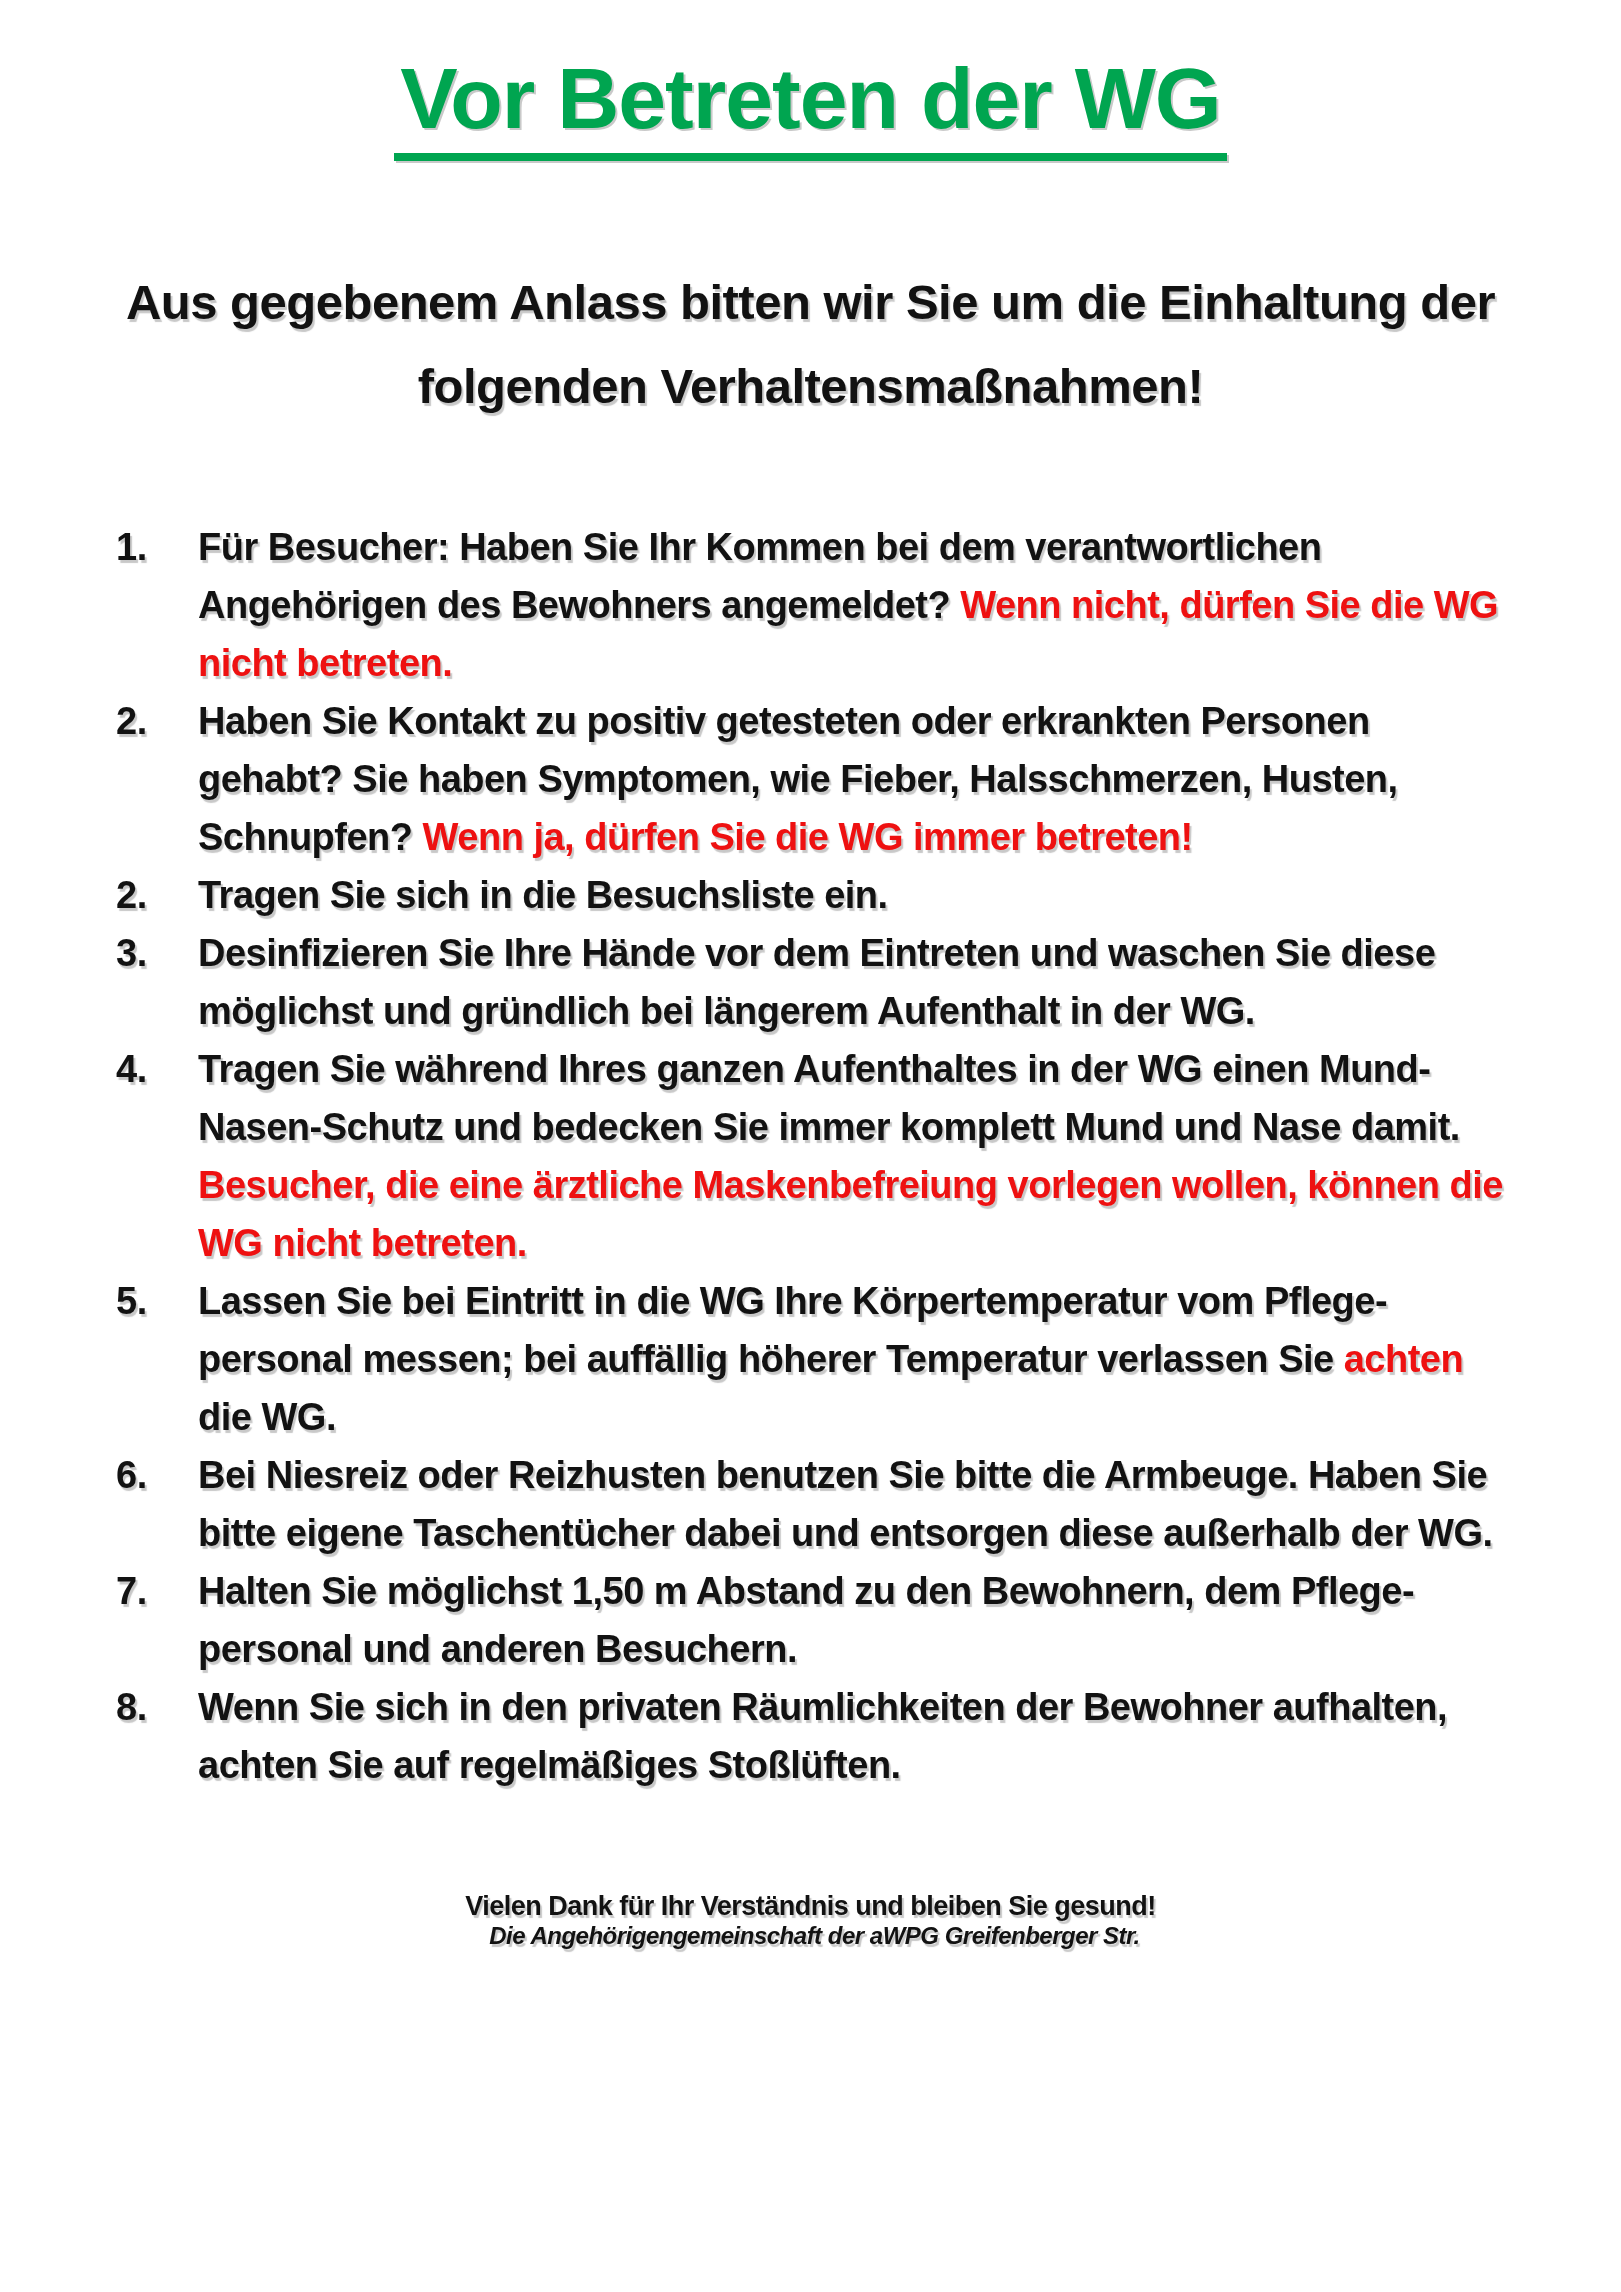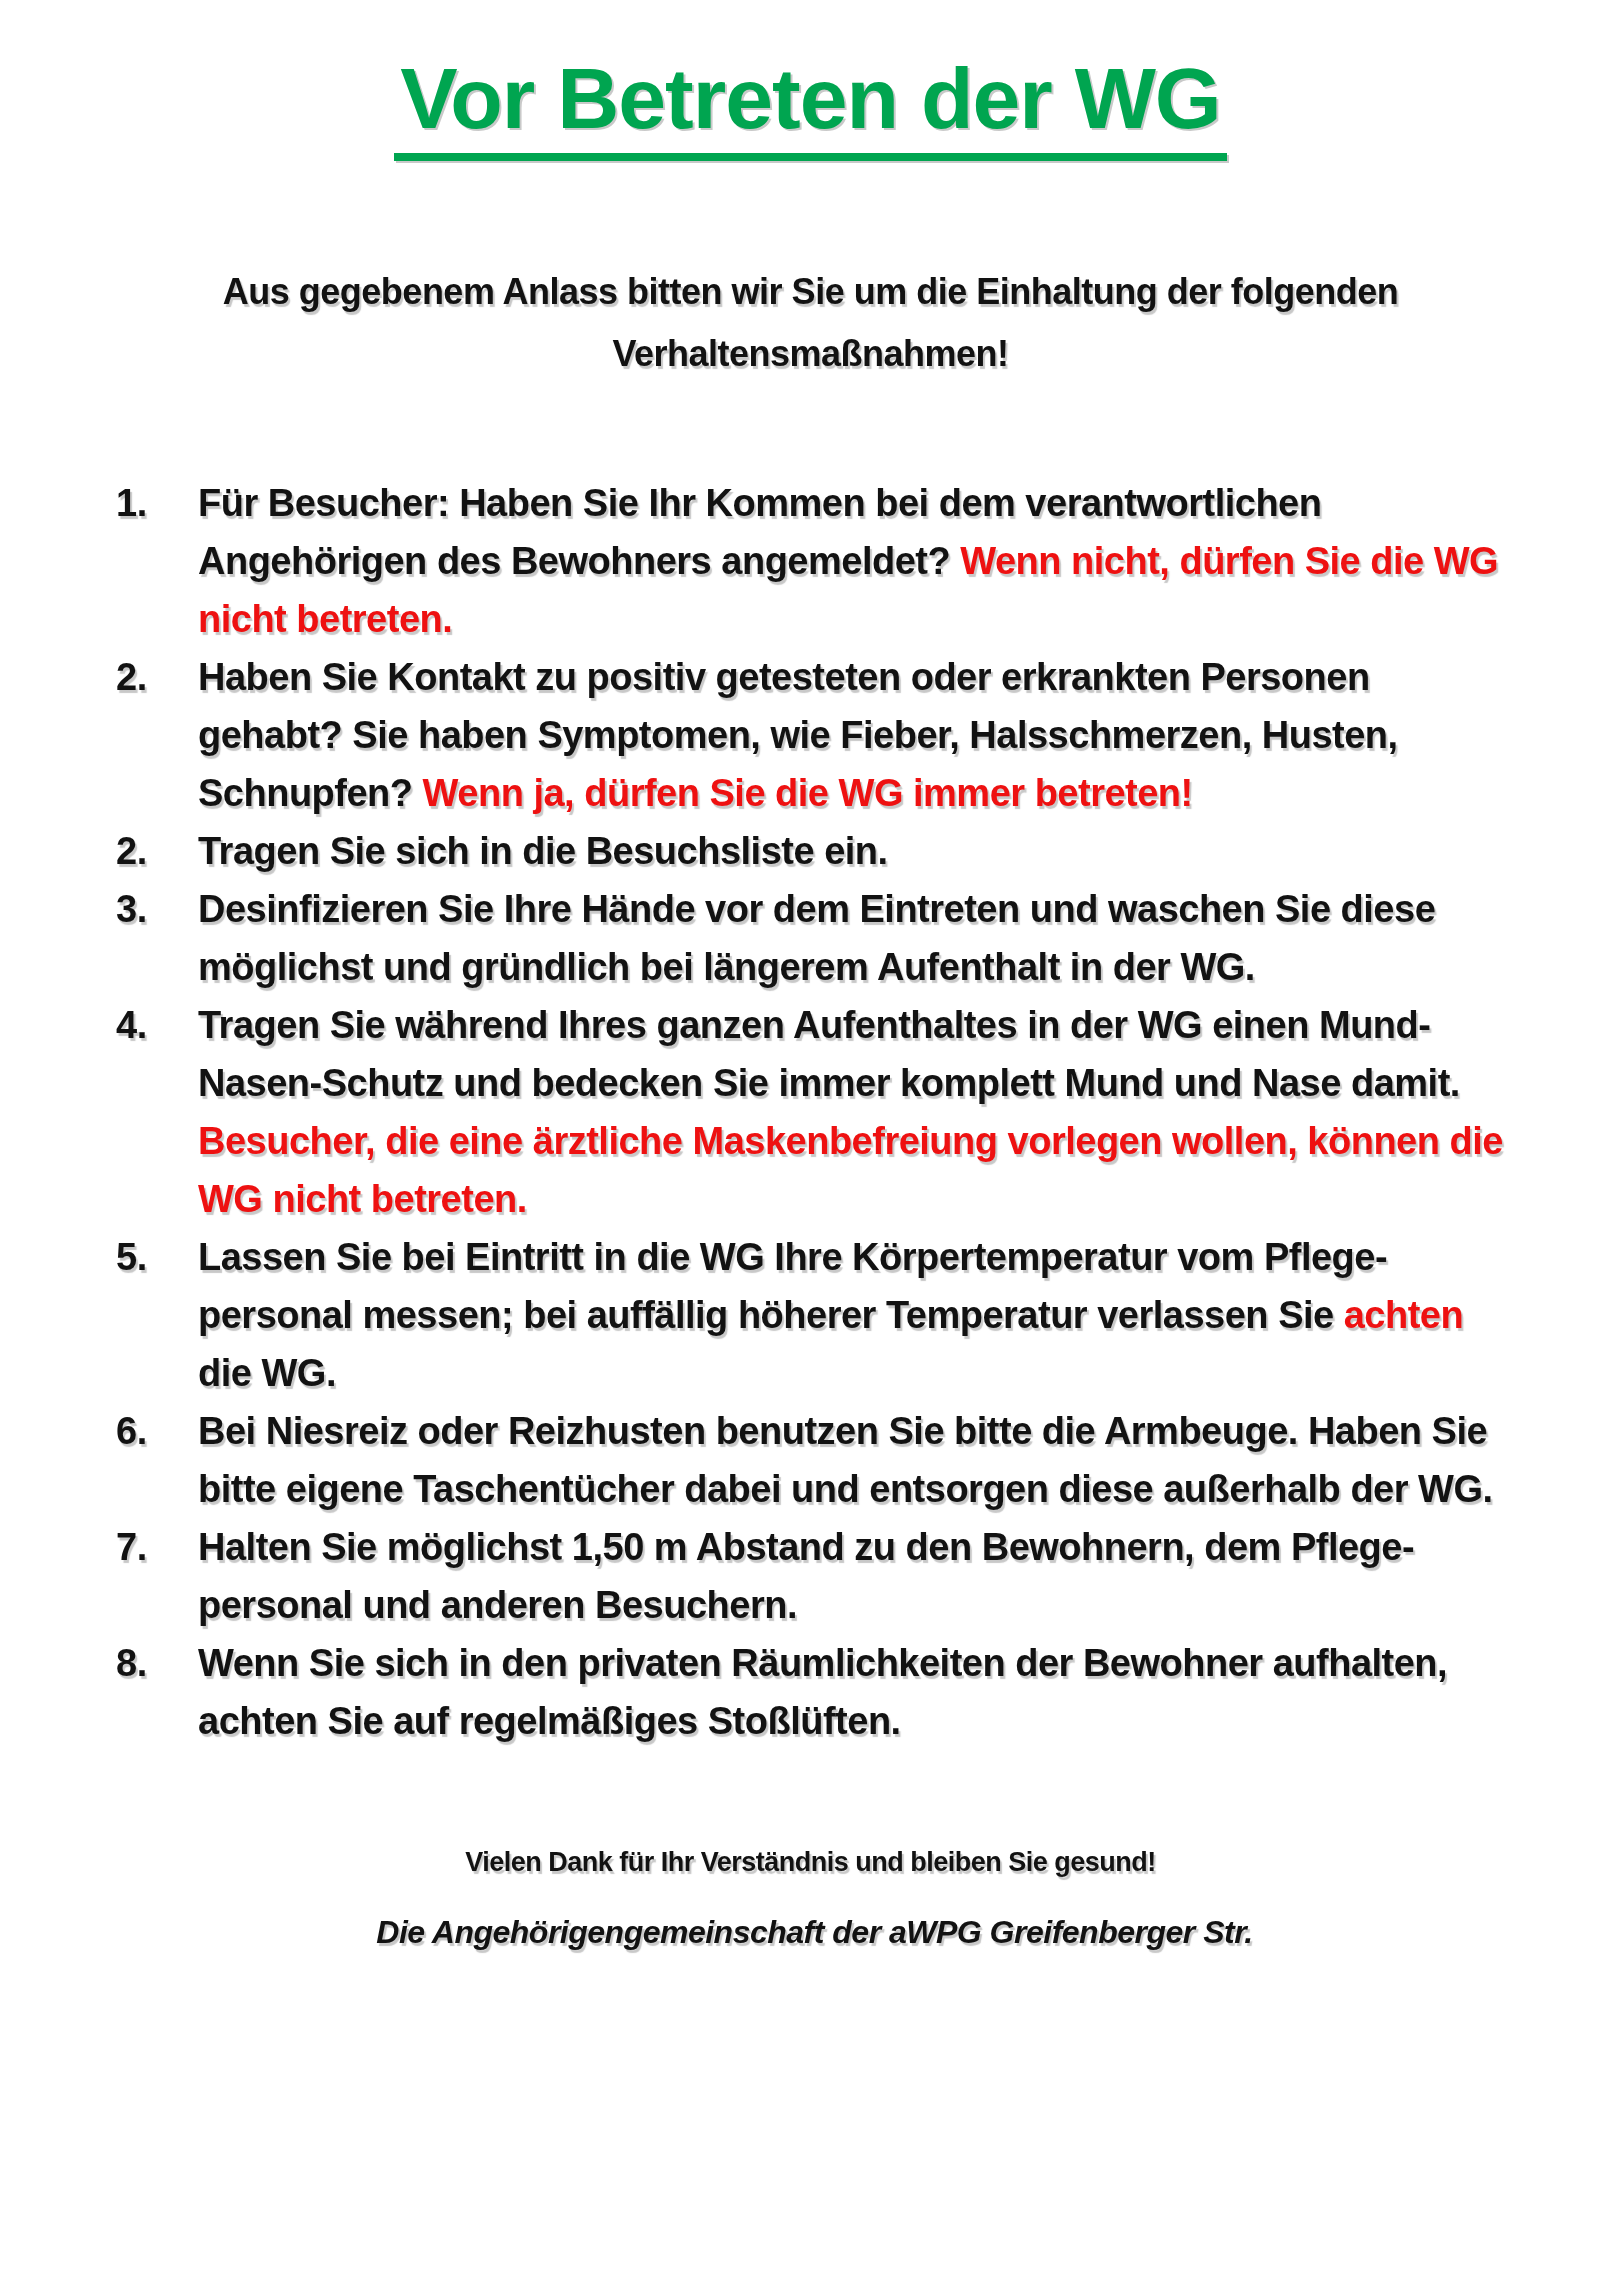--- a/index.html
+++ b/index.html
@@ -27,21 +27,21 @@
     color: var(--green, #00a550);
     border-bottom: 8.8px solid var(--green, #00a550);
     padding: 0 5.9px 7.8px 5.9px;
     filter: drop-shadow(2px 2.9px 0 rgba(100,100,100,0.35));
   }
 
   .subtitle {
     margin: 100px auto 0 auto;
     width: 1431px;
     text-align: center;
-    font-size: 36px;
+    font-size: 49px;
     line-height: 1.70;
     color: #121212;
   }
 
   .rules {
     margin-top: 90px;
     padding-left: 116px;
     padding-right: 98px;
   }
   .rule {
@@ -50,21 +50,21 @@
     align-items: start;
     font-size: 38px;
     line-height: 58px;
   }
   .rule-number { text-align: left; }
   .seg-red { color: var(--red, #ee1111); }
   .seg-black-underline { text-underline-offset: 5.9px; text-decoration-thickness: 2.9px; }
 
   .closing { margin-top: 96px; text-align: center; }
   .closing-thanks { font-size: 27px; line-height: 1.2; }
-  .closing-signature { margin-top: 35px; font-size: 32px; line-height: 1.2; font-style: italic; padding-left: 8px; }
+  .closing-signature { font-size: 24px; line-height: 1.2; font-style: italic; padding-left: 8px; }
 </style>
 </head>
 <body>
 
 <div class="page">
 
   <div class="title-wrap">
     <h1 class="doc-title" style="margin:0; font-weight:700;text-align:right;">Vor Betreten der WG</h1>
   </div>
 

